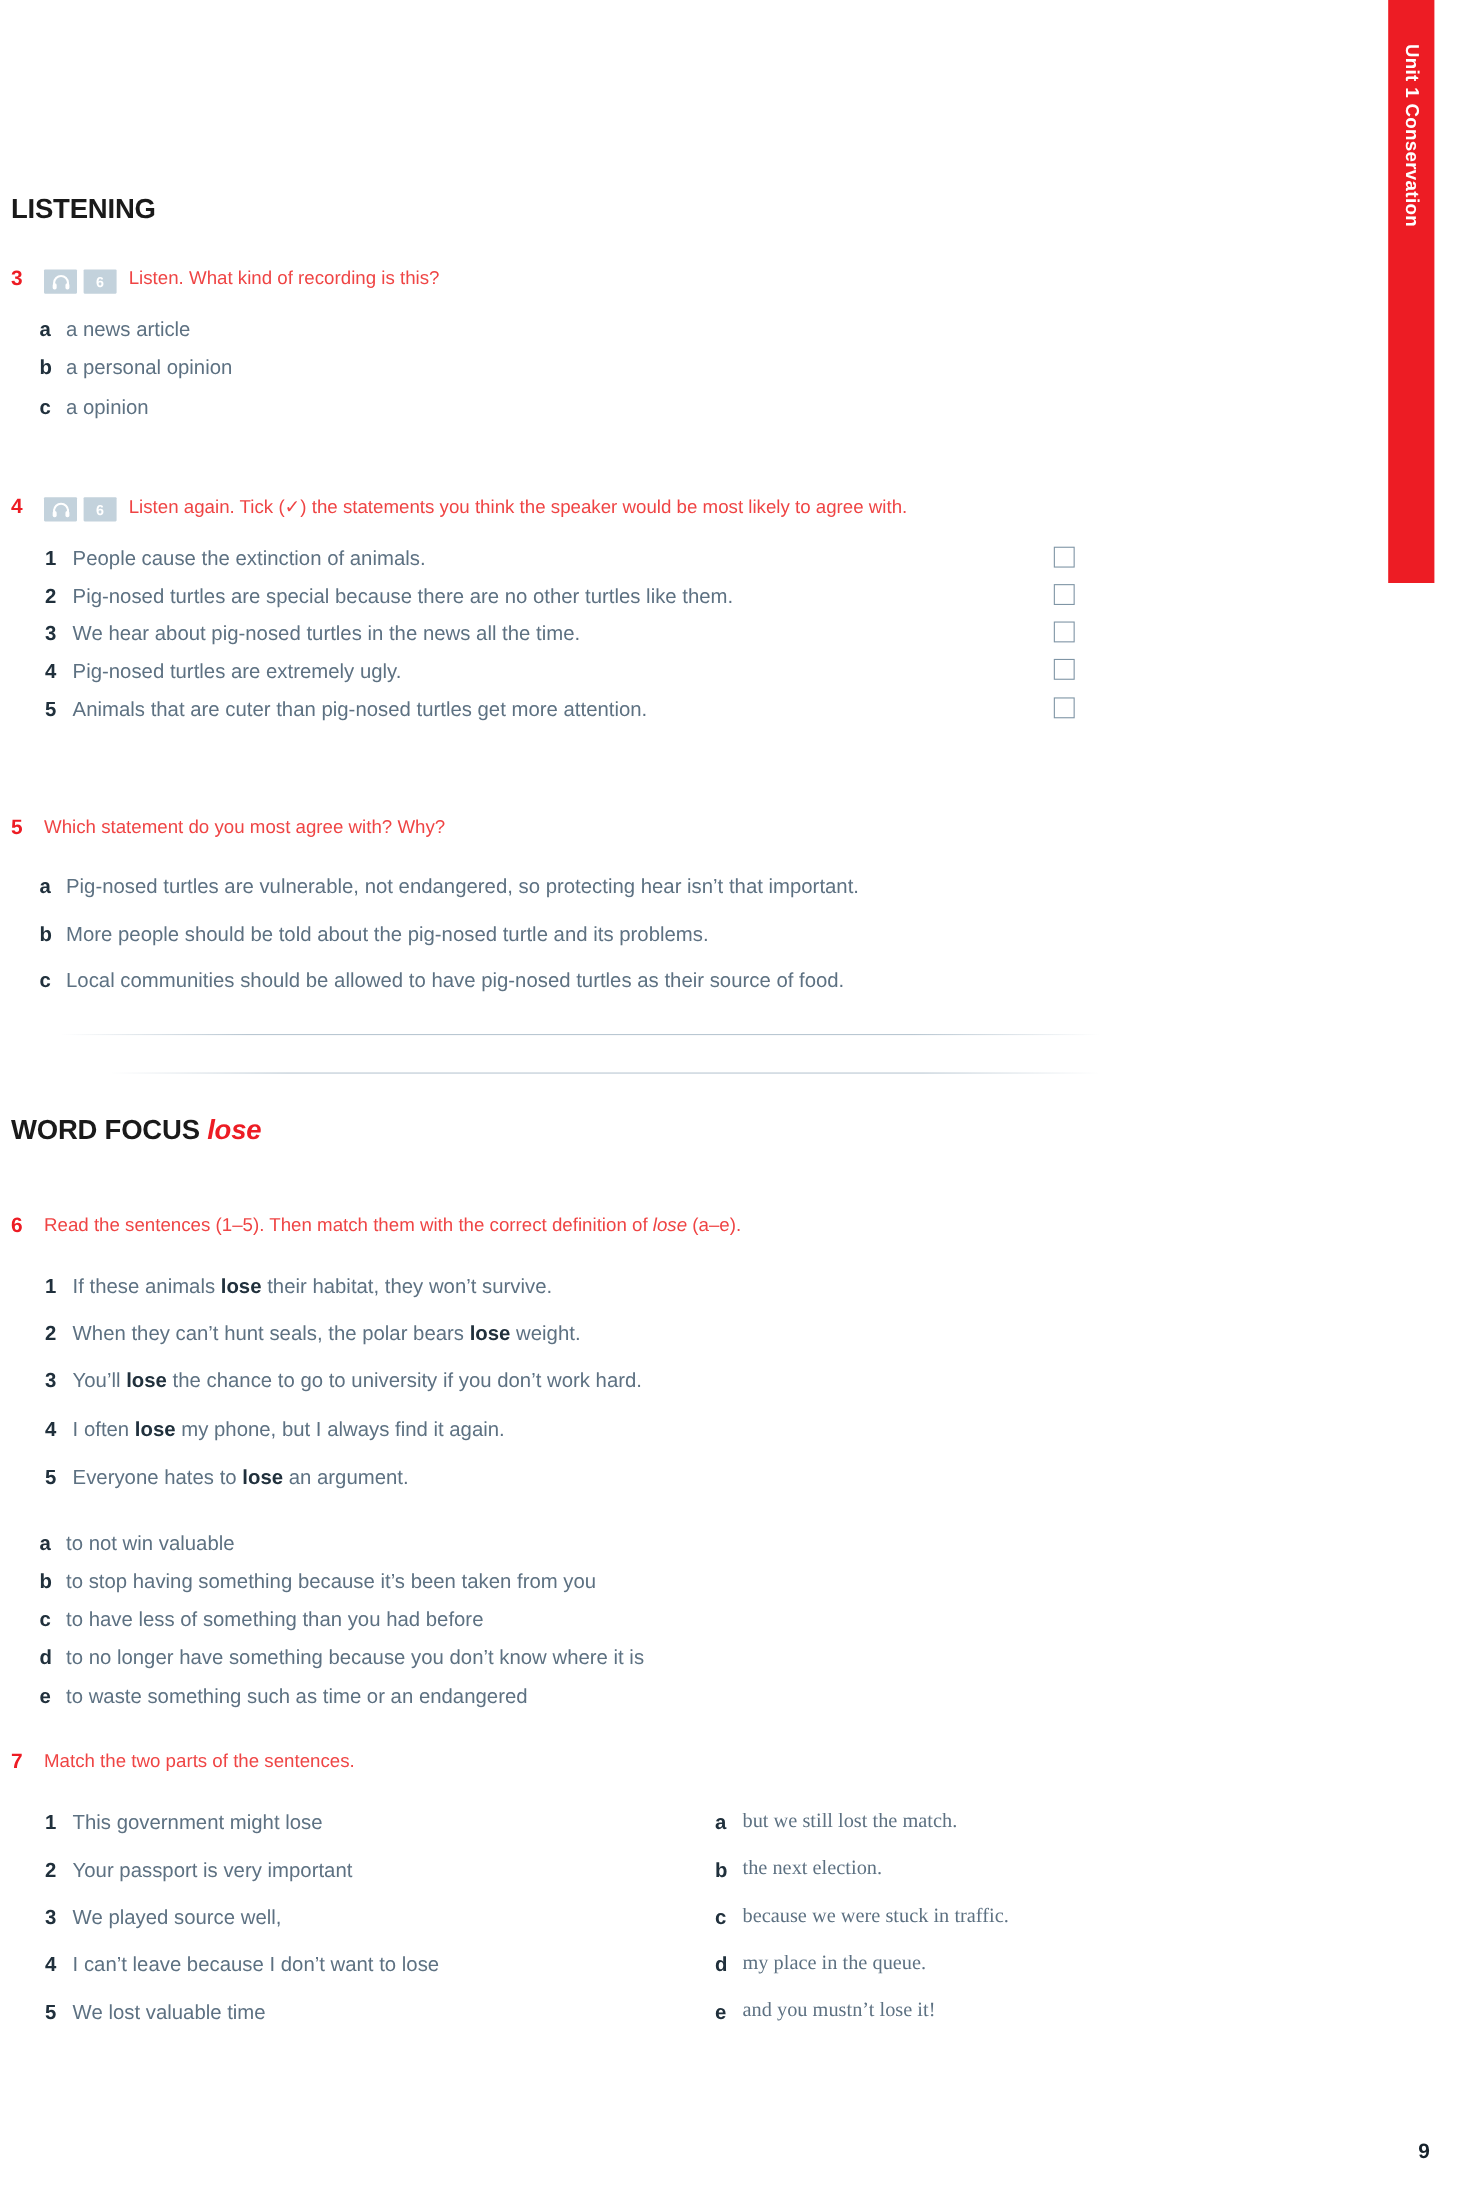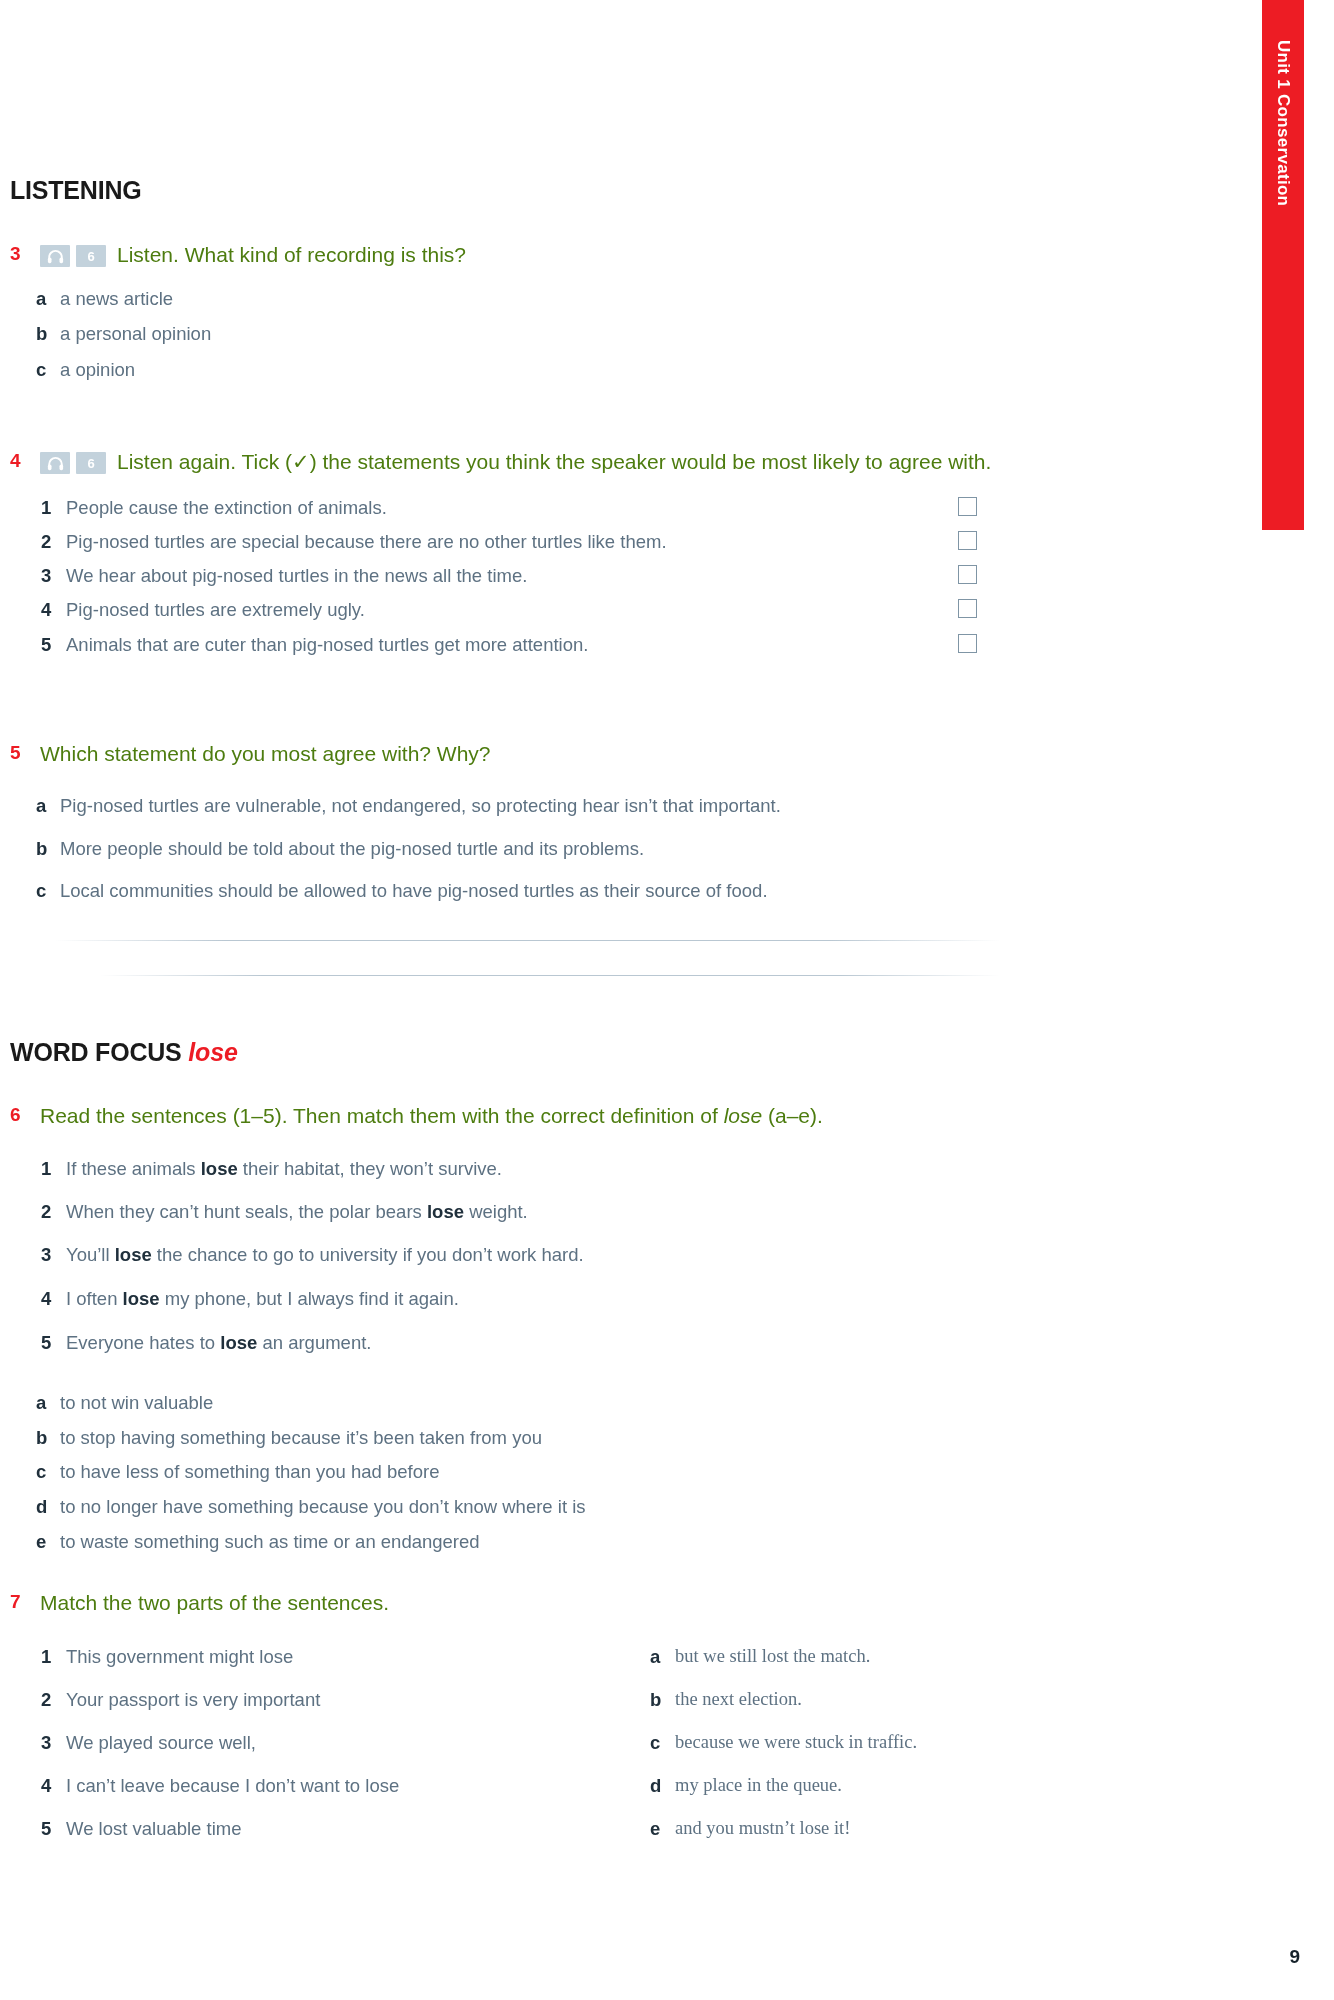--- a/index.html
+++ b/index.html
@@ -76,22 +76,22 @@
     left: 10px;
     width: 22px;
     text-align: left;
     color: #ed1c24;
     font-weight: bold;
     font-size: 19px;
   }
   .ex-stem {
     position: absolute;
     left: 40px;
-    font-size: 21px;
-    color: #4d7c0f;
+    font-size: 17px;
+    color: #ef4444;
     white-space: nowrap;
     text-align: center;
   }
   .ex-stem.with-audio { left: 117px; }
 
   
   .audio-badges {
     position: absolute;
     left: 40px;
     top: 2px;
@@ -268,21 +268,21 @@
     <span class="item-text">More people should be told about the pig-nosed turtle and its problems.</span>
   </div>
   <div class="item ind-a" style="top:880px;">
     <span class="item-label">c</span>
     <span class="item-text">Local communities should be allowed to have pig-nosed turtles as their source of food.</span>
   </div>
 
   <div class="rule" style="left:55px; top:940px; width:945px;"></div>
   <div class="rule" style="left:100px; top:975px; width:900px;"></div>
 
-  <div class="section-title" style="left:10px; top:1038px;">
+  <div class="section-title" style="left:10px; top:1013px;">
     <span>WORD FOCUS</span>
     <span class="wf-word">lose</span>
   </div>
 
   <div class="ex" style="top:1104px;">
     <span class="ex-num">6</span>
     <span class="ex-stem">
       <span>Read the sentences (1–5). Then match them with the correct definition of </span><span style="font-style:italic;">lose</span><span> (a–e).</span>
     </span>
   </div>

